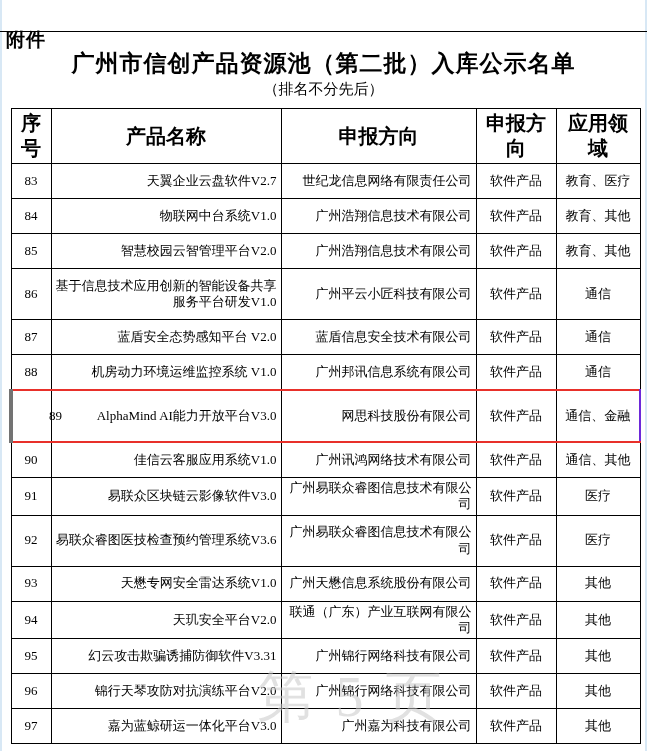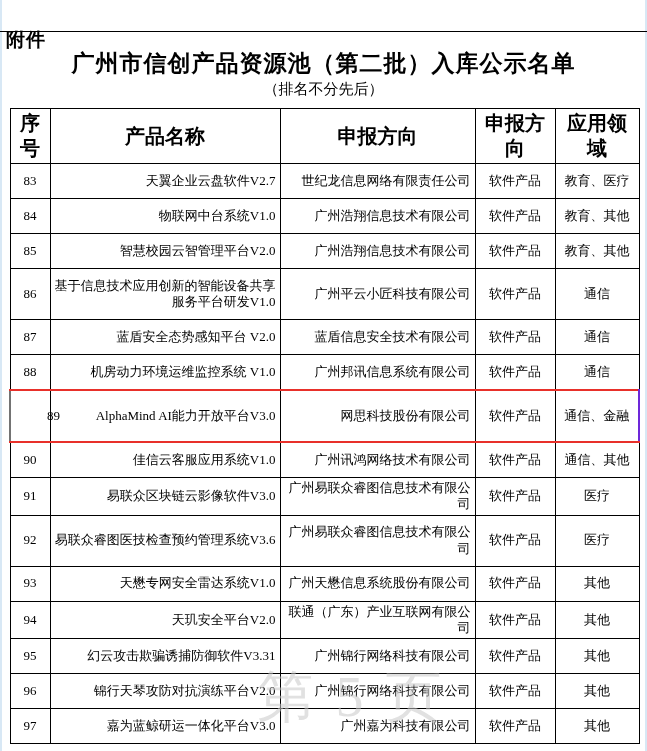--- a/index.html
+++ b/index.html
@@ -101,21 +101,21 @@
     height: 30px;
   }
   tr.tall td {
     height: 46px;
   }
   tr.highlight td {
     border-top: 2px solid #e8302a;
     border-bottom: 2px solid #e8302a;
   }
   tr.highlight td:first-child {
-    border-left: 2px solid #737373;
+    border-left: 4px solid #737373;
     padding-left: 36px;
   }
   tr.highlight td:last-child {
     border-right: 2px solid #6d28d9;
     margin-top: 11px;
   }
   .watermark {
     position: absolute;
     left: 0;
     top: 660px;

